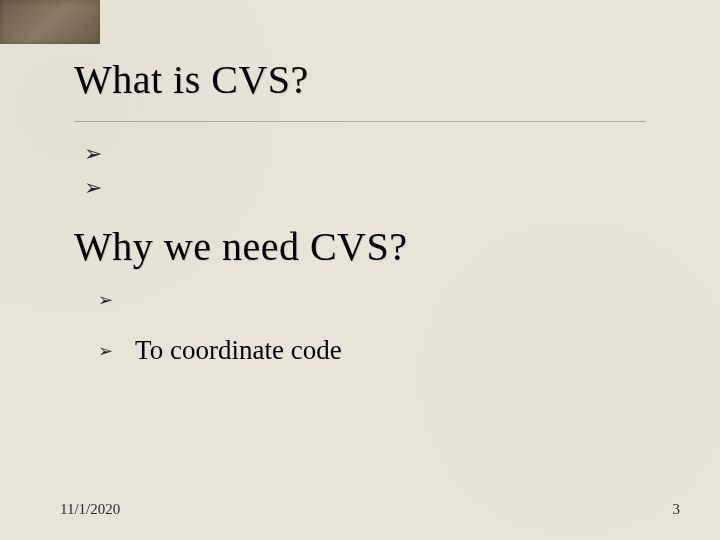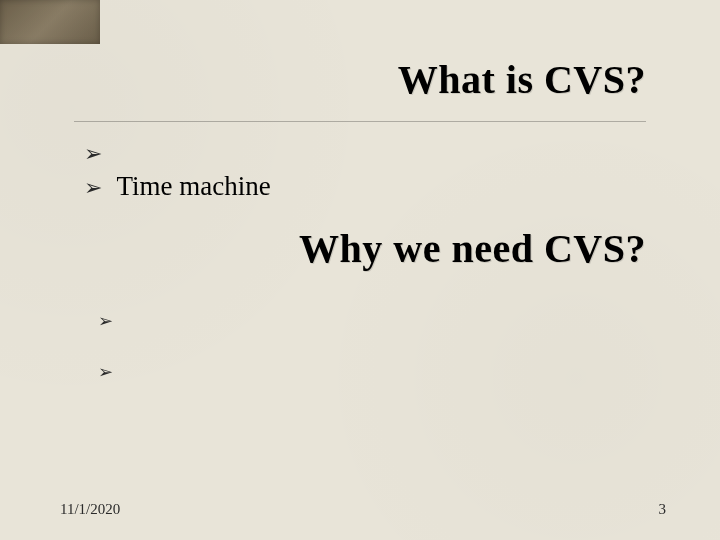--- a/index.html
+++ b/index.html
@@ -28,23 +28,23 @@
       height: 44px;
       background: linear-gradient(135deg, #6b5f4a 0%, #8a7d65 50%, #6b5f4a 100%);
       box-shadow: inset 0 0 6px rgba(0,0,0,0.25);
     }
     .content {
       position: relative;
       padding: 56px 74px 0 74px;
     }
     .heading {
       font-size: 40px;
-      text-align: right;
+      text-align: left;
       margin-bottom: 18px;
-      font-weight: bold;
+      font-weight: normal;
       text-shadow: 1px 1px 0 rgba(0,0,0,0.12);
       letter-spacing: 0.5px;
     }
     .divider {
       border: none;
       border-top: 1px solid rgba(0,0,0,0.25);
       margin: 0 0 14px 0;
     }
     ul.bullets {
       list-style: none;
@@ -64,35 +64,35 @@
       font-size: 22px;
       margin-right: 14px;
       margin-top: 4px;
       color: #2a2a2a;
       flex-shrink: 0;
     }
     .section2 {
       margin-top: 22px;
     }
     .section2 .heading {
-      margin-bottom: 32px;
+      margin-bottom: 13px;
     }
     .section2 ul.bullets {
       margin-left: 24px;
     }
     .section2 .arrow {
       font-size: 18px;
       margin-right: 22px;
       margin-top: 6px;
     }
     .footer {
       position: absolute;
       bottom: 22px;
       left: 0;
-      right: 16px;
+      right: 2px;
       padding: 0 38px 0 60px;
       display: flex;
       justify-content: space-between;
       font-size: 15px;
       color: #2a2a2a;
     }
   </style>
 </head>
 <body>
 
@@ -102,32 +102,32 @@
 <div class="content">
 
   <h1 class="heading">What is CVS?</h1>
   <hr class="divider">
   <ul class="bullets">
     <li>
       <span class="arrow">➢</span>
     </li>
     <li>
       <span class="arrow">➢</span>
-      <span>Time machine</span>
     </li>
   </ul>
 
   <div class="section2">
     <h1 class="heading">Why we need CVS?</h1>
     <ul class="bullets compact">
       <li>
         <span class="arrow">➢</span>
       </li>
       <li>
         <span class="arrow">➢</span>
+        <span>To coordinate code</span>
       </li>
     </ul>
   </div>
 
 </div>
 
 <div class="footer">
   <span>11/1/2020</span>
   <span>3</span>
 </div>

